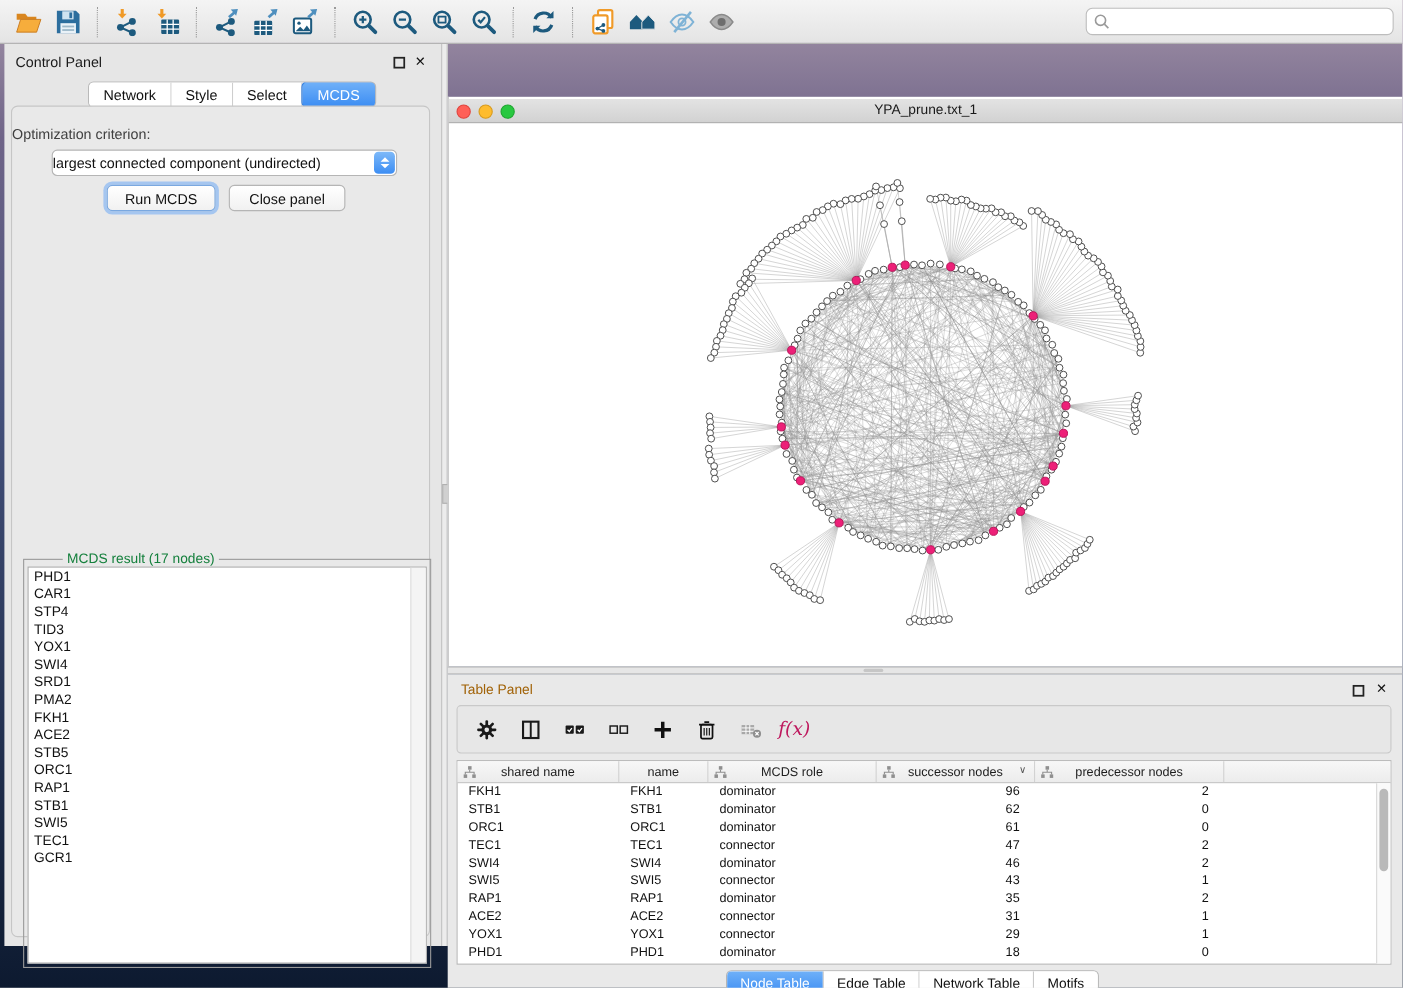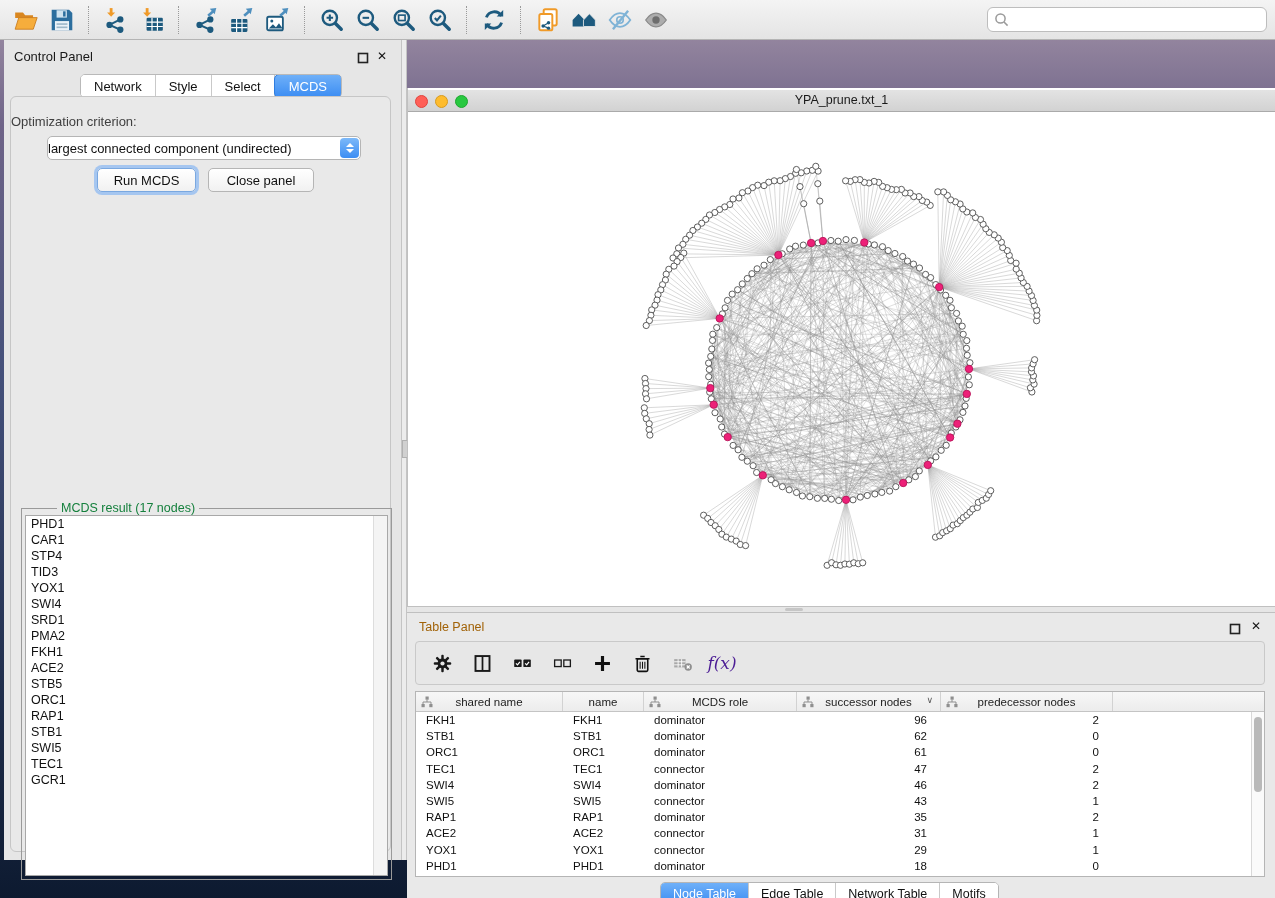--- a/index.html
+++ b/index.html
@@ -78,21 +78,21 @@
   .h-handle{position:absolute;left:378px;top:1px;width:18px;height:3px;background:#c6c6c6;border-radius:2px;}
 
   
   .table-panel{position:absolute;left:0;top:525px;width:868px;height:295px;background:#e9e9e9;}
   .tp-title{position:absolute;left:12px;top:7px;font-size:12.5px;color:#a16207;}
   .tp-float{right:34px;}
   .tp-toolbar{position:absolute;left:8px;right:10px;top:28px;height:44px;background:#e7e7e7;
     border:1px solid #c9c9c9;border-radius:4px;display:flex;align-items:center;padding-left:14px;box-sizing:border-box;gap:16px;}
   .tp-btn{width:24px;height:24px;display:flex;align-items:center;justify-content:center;cursor:pointer;}
   .tp-btn svg{width:21px;height:21px;}
-  .fx{font-family:"DejaVu Serif",serif;font-style:italic;font-size:17px;color:#4c1d95;}
+  .fx{font-family:"DejaVu Serif",serif;font-style:italic;font-size:17px;color:#be185d;}
   .dtable{position:absolute;left:8px;right:10px;top:78px;height:186px;background:#fff;border:1px solid #b5b5b5;box-sizing:border-box;}
   .thead{display:flex;height:20px;background:linear-gradient(#f7f7f7,#ececec);border-bottom:1px solid #c4c4c4;box-sizing:border-box;}
   .th{position:relative;display:flex;align-items:center;justify-content:center;font-size:11.5px;color:#1c1c1c;
     border-right:1px solid #d2d2d2;box-sizing:border-box;height:100%;cursor:pointer;}
   .th .tree{position:absolute;left:5px;top:4px;width:12px;height:12px;}
   .th .sort{position:absolute;right:7px;top:3px;font-size:9px;color:#555;}
   .tbody{position:absolute;left:0;right:13px;top:20px;bottom:0;overflow:hidden;}
   .trow{display:flex;height:16.2px;align-items:center;font-size:11.5px;color:#111;cursor:default;}
   .td{box-sizing:border-box;white-space:nowrap;overflow:hidden;}
   .td.num{text-align:right;}

